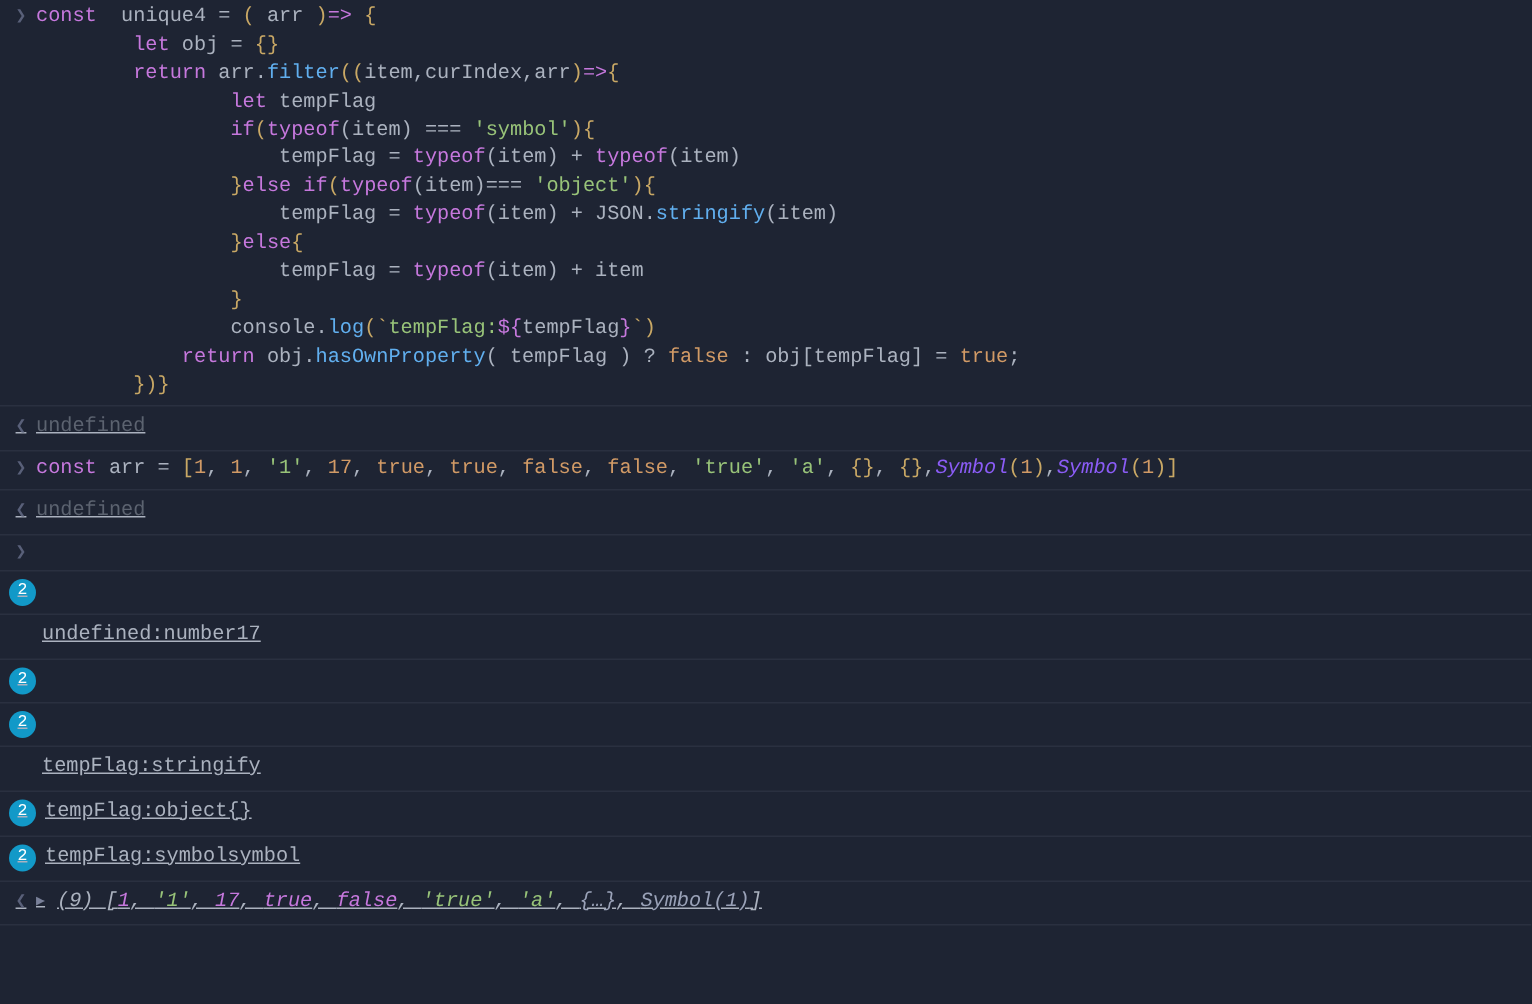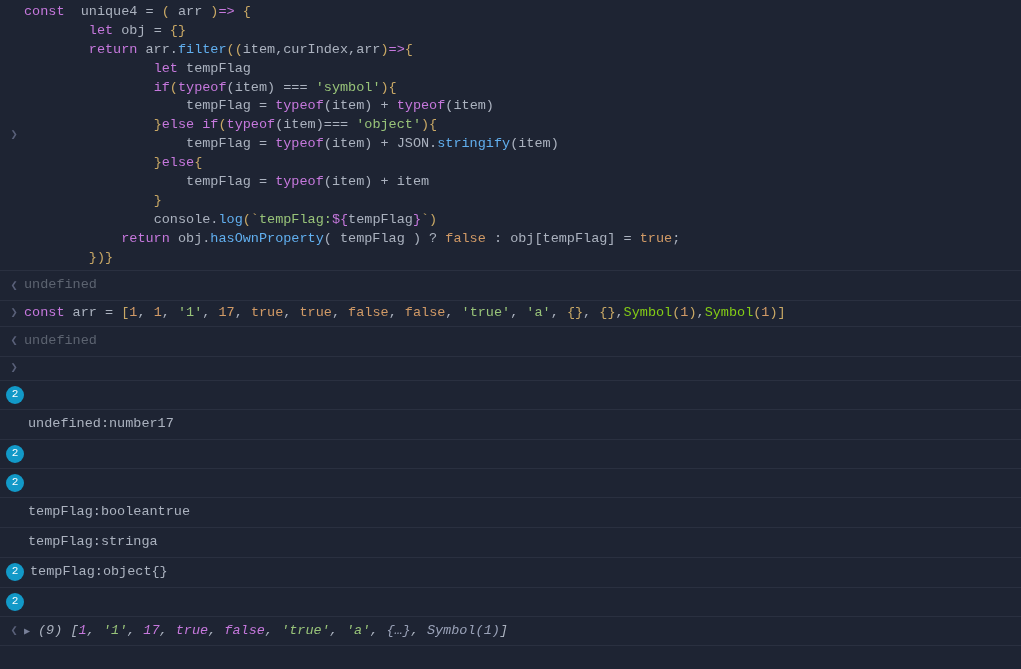--- a/index.html
+++ b/index.html
@@ -8,27 +8,28 @@
     color: #abb2bf;
     font-family: Consolas, Monaco, 'Courier New', monospace;
     font-size: 13.5px;
     line-height: 1.4;
     width: 1021px;
     min-height: 669px;
     position: relative;
   }
   .row {
     display: flex;
-    align-items: center;
+    align-items: flex-start;
     padding: 3px 0 3px 4px;
     border-bottom: 1px solid #2a3040;
   }
   .row.log, .row.out, .row.ret, .row.empty {
     padding-top: 5px;
     padding-bottom: 5px;
+    text-decoration: underline;
   }
   .gut {
     width: 20px;
     flex: 0 0 20px;
     text-align: center;
     color: #5c6370;
     font-size: 12px;
     line-height: 1.4;
     user-select: none;
   }
@@ -64,21 +65,21 @@
   .expand::before { content: "\25B6"; }
   
   .kw { color: #c678dd; }
   .fn { color: #61afef; }
   .str { color: #98c379; }
   .num { color: #d19a66; }
   .bool { color: #d19a66; }
   .param { color: #abb2bf; }
   .op { color: #abb2bf; }
   .par  { color: #c9a865; }
-  .builtin { color: #84cc16; }
+  .builtin { color: #8b5cf6; font-style: italic; }
   .tmpl { color: #98c379; }
   .tmplvar{ color:#abb2bf;}
   .resarr { color:#abb2bf;}
   .resstr { color:#98c379;}
   .resnum { color:#c678dd;}
   .resbool{ color:#c678dd;}
   .ressym { color:#9aa2b8;}
   .resobj { color:#9aa2b8;}
 </style>
 </head>
@@ -133,34 +134,31 @@
     <div class="row log">
       <div class="badge">2</div>
       <div style="flex: 0 0 6px;"></div>
     </div>
     <div class="row log">
       <div class="badge">2</div>
       <div style="flex: 0 0 6px;"></div>
     </div>
     <div class="row log">
       <div class="logpad none"></div>
-      <div class="content">tempFlag:booleantrue</div>
-    </div>
-    <div class="row log">
-      <div class="logpad none"></div>
-      <div class="content">tempFlag:stringa</div>
+      <div class="content">tempFlag:stringify</div>
     </div>
     <div class="row log">
       <div class="badge">2</div>
       <div style="flex: 0 0 6px;"></div>
       <div class="content">tempFlag:object{}</div>
     </div>
     <div class="row log">
       <div class="badge">2</div>
       <div style="flex: 0 0 6px;"></div>
+      <div class="content">tempFlag:symbolsymbol</div>
     </div>
   </div>
 
 <div class="row ret">
   <div class="gut ret"></div>
   <div class="expand"></div>
   <div class="content italic"><span class="resarr">(9) </span><span id="restokens"><span class="resarr">[</span><span class="resnum">1</span><span class="resarr">, </span><span class="resstr">'1'</span><span class="resarr">, </span><span class="resnum">17</span><span class="resarr">, </span><span class="resbool">true</span><span class="resarr">, </span><span class="resbool">false</span><span class="resarr">, </span><span class="resstr">'true'</span><span class="resarr">, </span><span class="resstr">'a'</span><span class="resarr">, </span><span class="resobj">{…}</span><span class="resarr">, </span><span class="ressym">Symbol(1)</span><span class="resarr">]</span></span></div>
 </div>
 
 </body></html>

